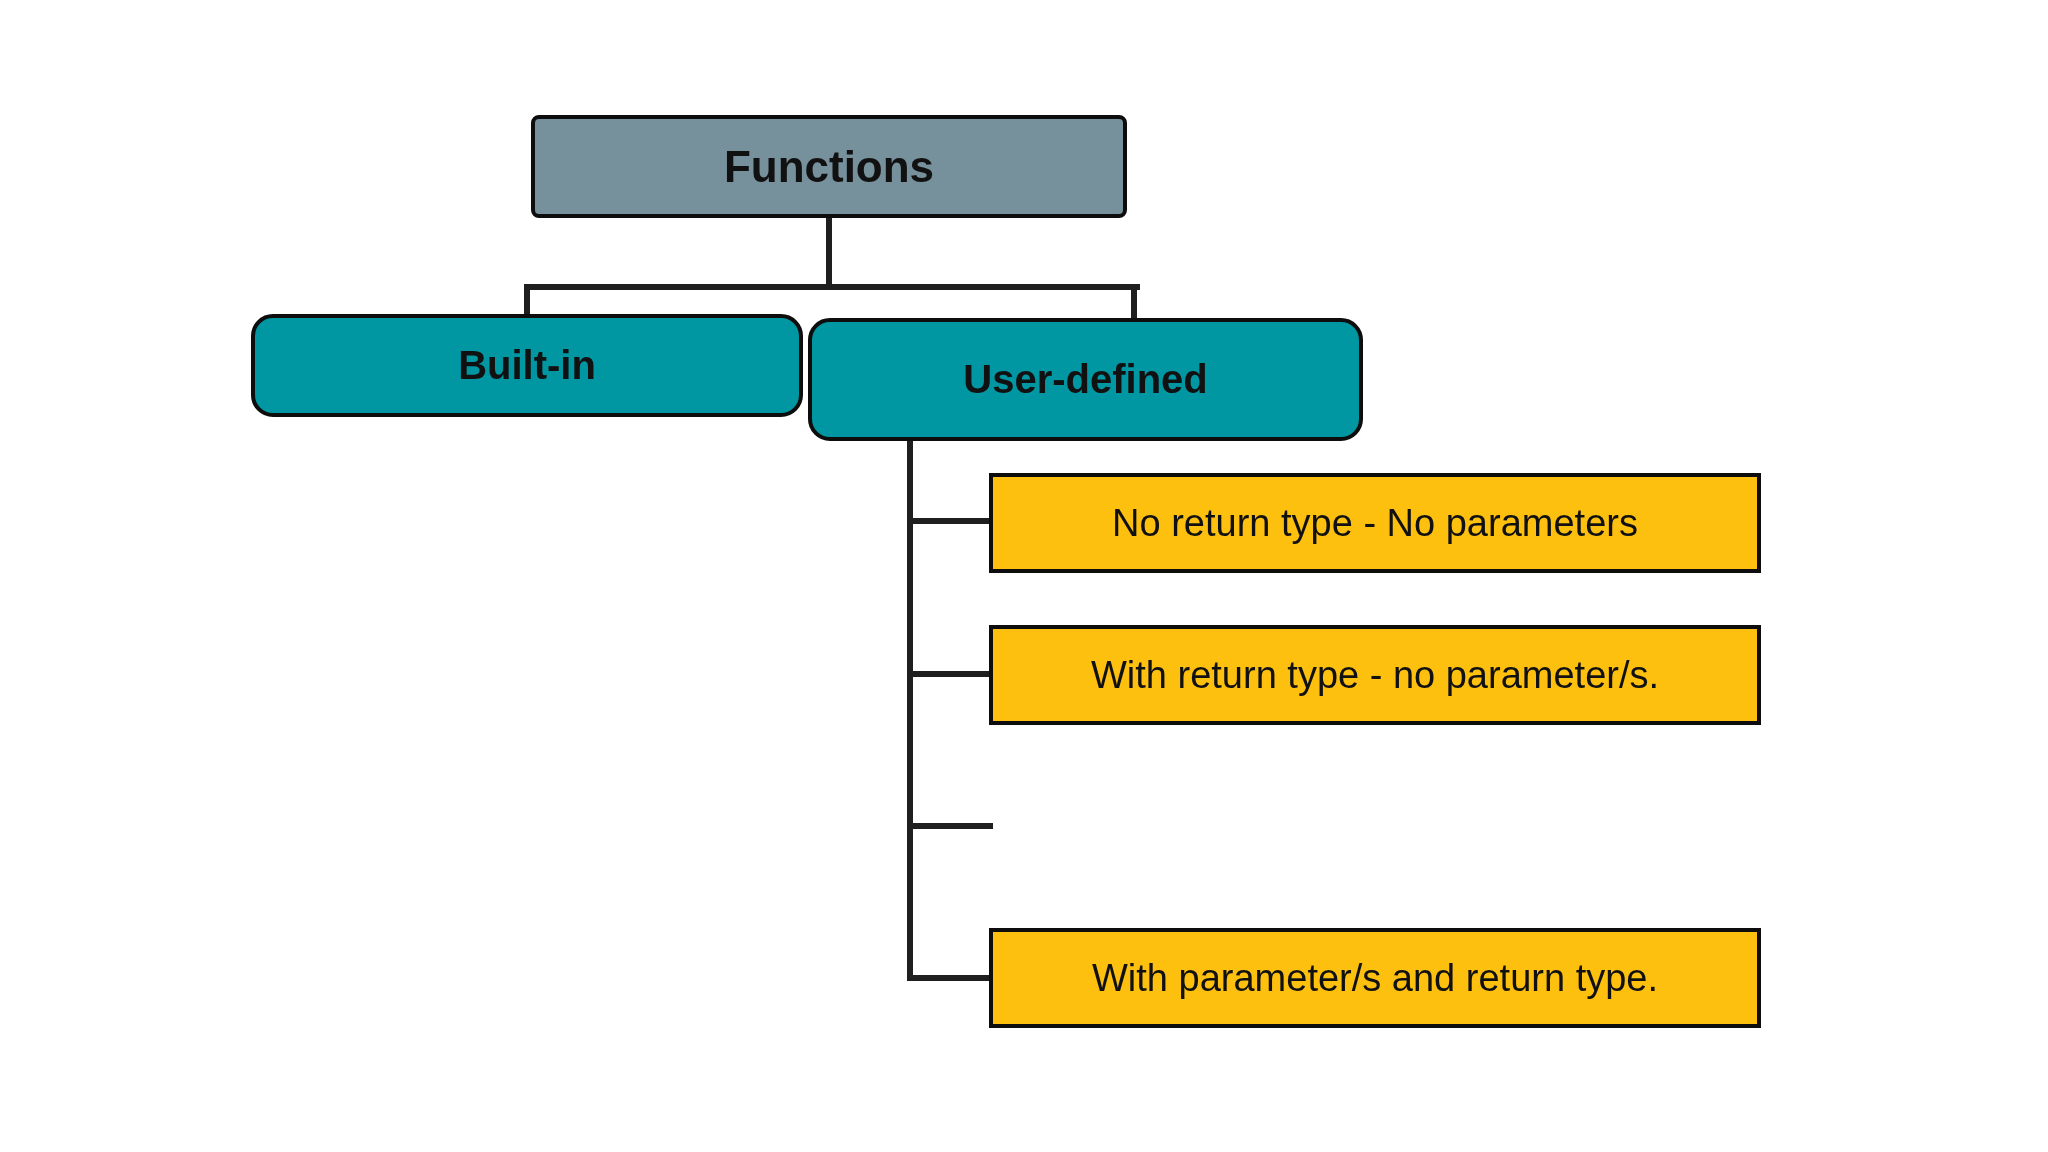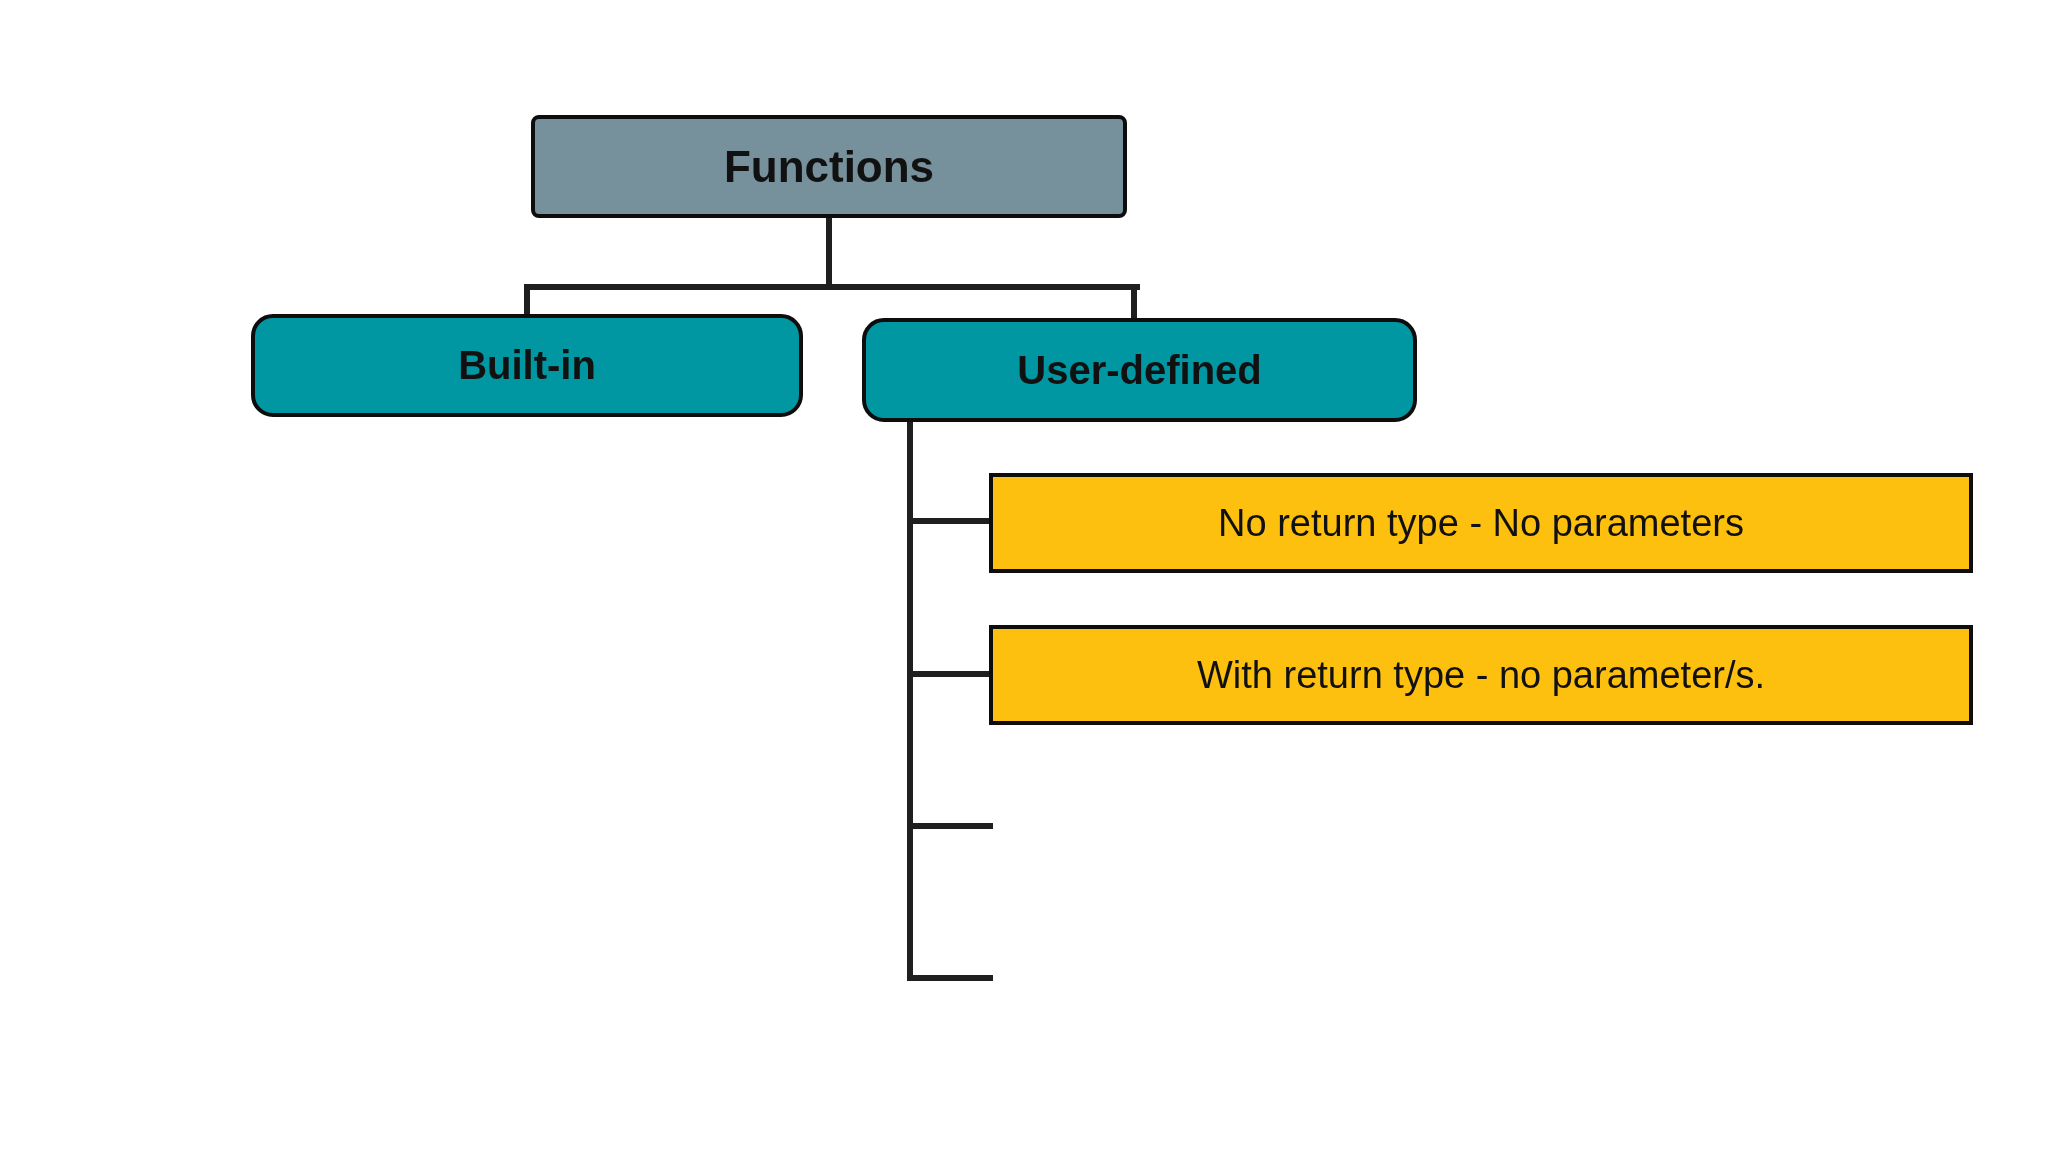--- a/index.html
+++ b/index.html
@@ -36,23 +36,23 @@
   .node-root {
     left: 531px; top: 115px; width: 596px; height: 103px;
     background: var(--root-fill);
     font-size: 44px; font-weight: 700; border-radius: 8px;
   }
   .node-branch {
     background: var(--branch-fill);
     font-size: 40px; font-weight: 700; border-radius: 22px;
   }
   .node-branch.builtin  { left: 251px; top: 314px; width: 552px; height: 103px; }
-  .node-branch.userdef  { left: 862px; top: 318px; width: 555px; height: 104px; }
+  .node-branch.userdef  { left: 808px; top: 318px; width: 555px; height: 123px; }
   .node-leaf {
-    left: 989px; width: 984px; height: 100px;
+    left: 989px; width: 772px; height: 100px;
     background: var(--leaf-fill);
     font-size: 38px; font-weight: 400;
   }
   .node-leaf.leaf-0 { top: 473px; }
   .node-leaf.leaf-1 { top: 625px; }
   .node-leaf.leaf-2 { top: 776px; }
   .node-leaf.leaf-3 { top: 928px; }
   .line {
     position: absolute;
     background: var(--line);
@@ -97,14 +97,17 @@
 
   <div class="node node-leaf leaf-0">
     <span>No return type - No parameters</span>
   </div>
 
   <div class="node node-leaf leaf-1">
     <span>With return type - no parameter/s.</span>
   </div>
 
 
+  <div class="node node-leaf leaf-3">
+    <span>With parameter/s and return type.</span>
+  </div>
 
 </div>
 
 </body></html>

